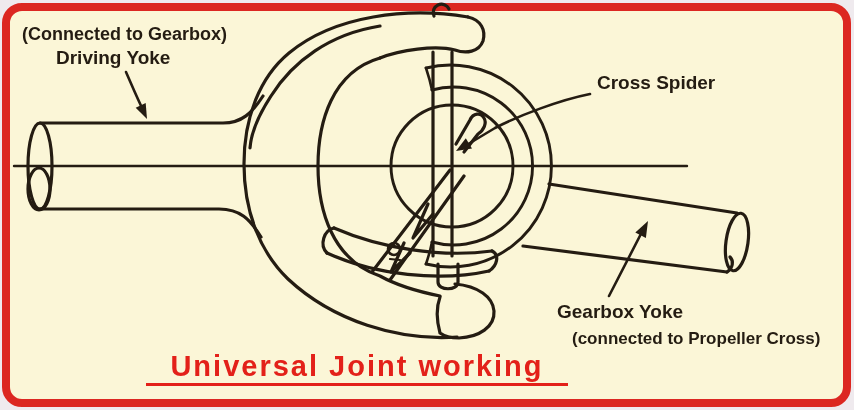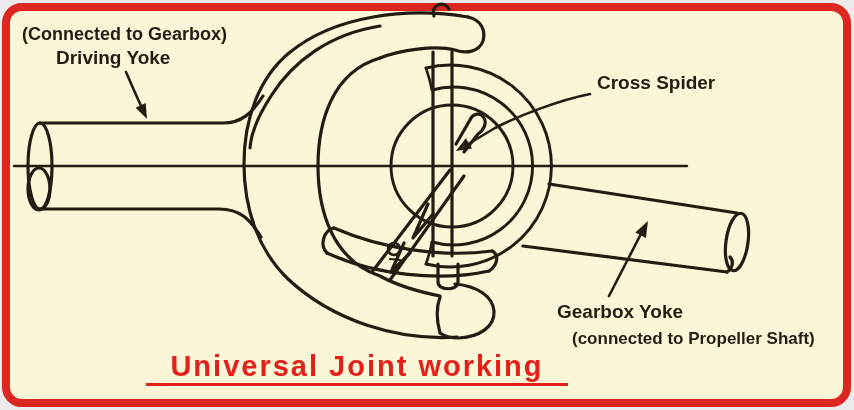--- a/index.html
+++ b/index.html
@@ -135,16 +135,16 @@
           <polygon points="648,221 645.9,238 635.3,232.4" fill="#241c12" stroke="none"></polygon>
         </g>
       </g>
     </g>
   </svg>
 
   <div class="lbl lbl-gearbox">(Connected to Gearbox)</div>
   <div class="lbl lbl-driving">Driving Yoke</div>
   <div class="lbl lbl-spider">Cross Spider</div>
   <div class="lbl lbl-driven">Gearbox Yoke</div>
-  <div class="lbl lbl-propeller">(connected to Propeller Shaft)</div>
+  <div class="lbl lbl-propeller">(connected to Propeller Cross)</div>
 
   <div class="title">Universal Joint working</div>
 </div>
 
 </body></html>

